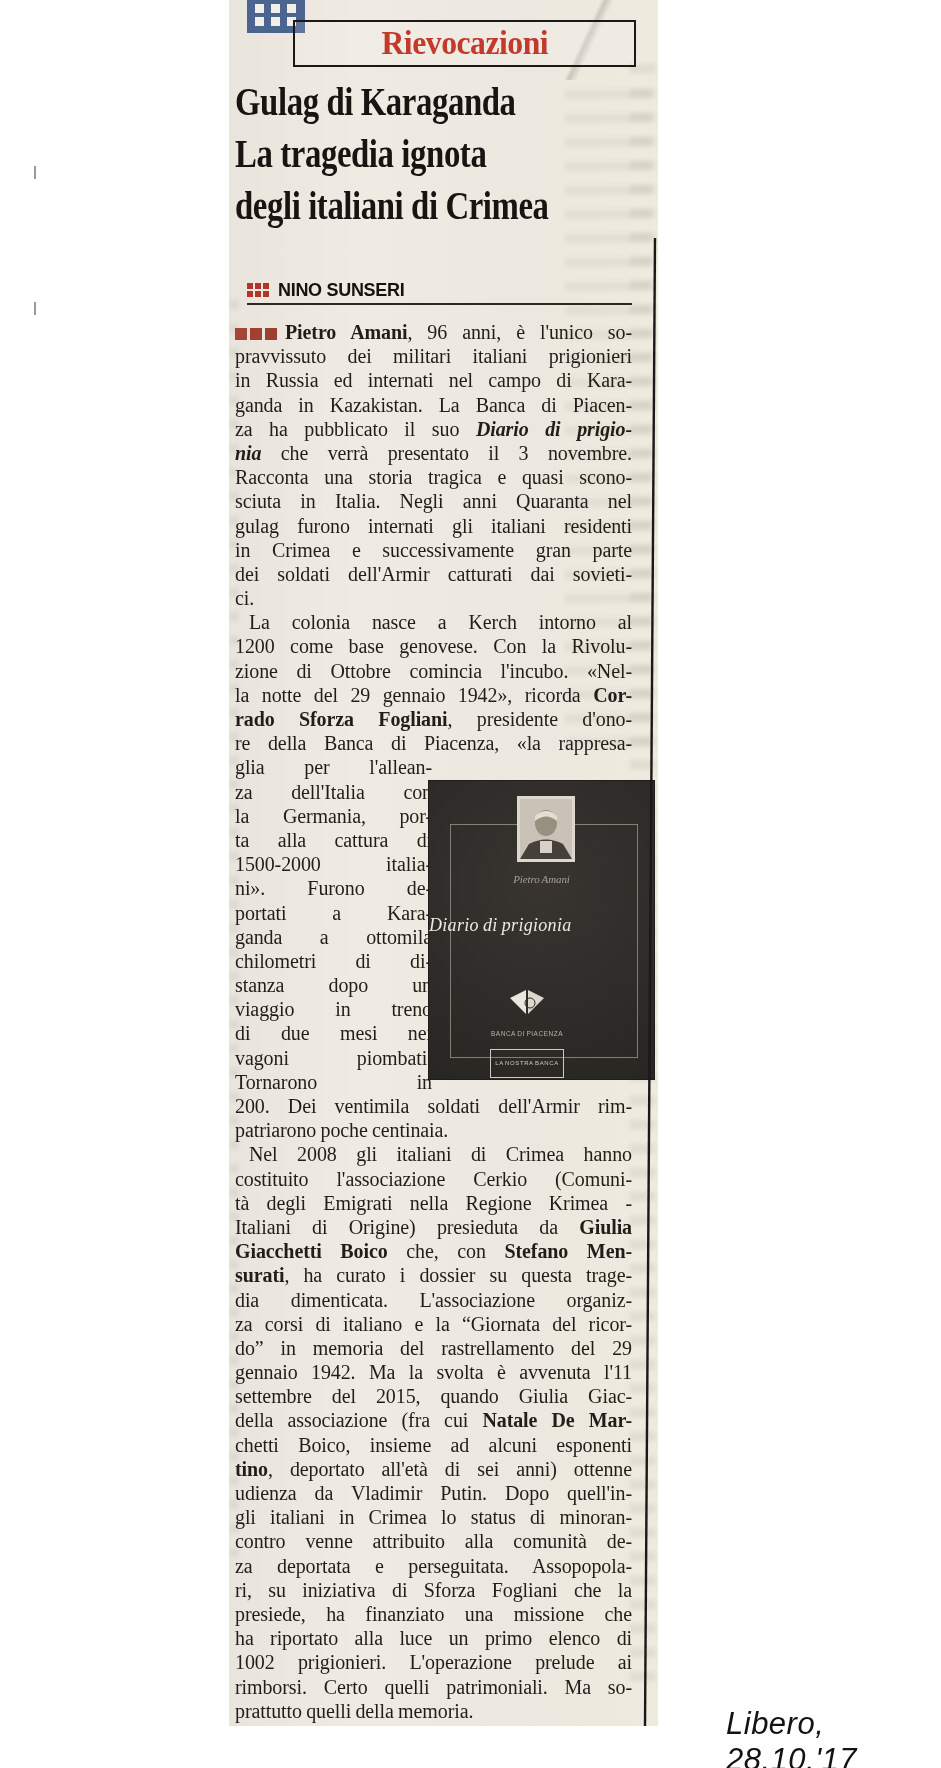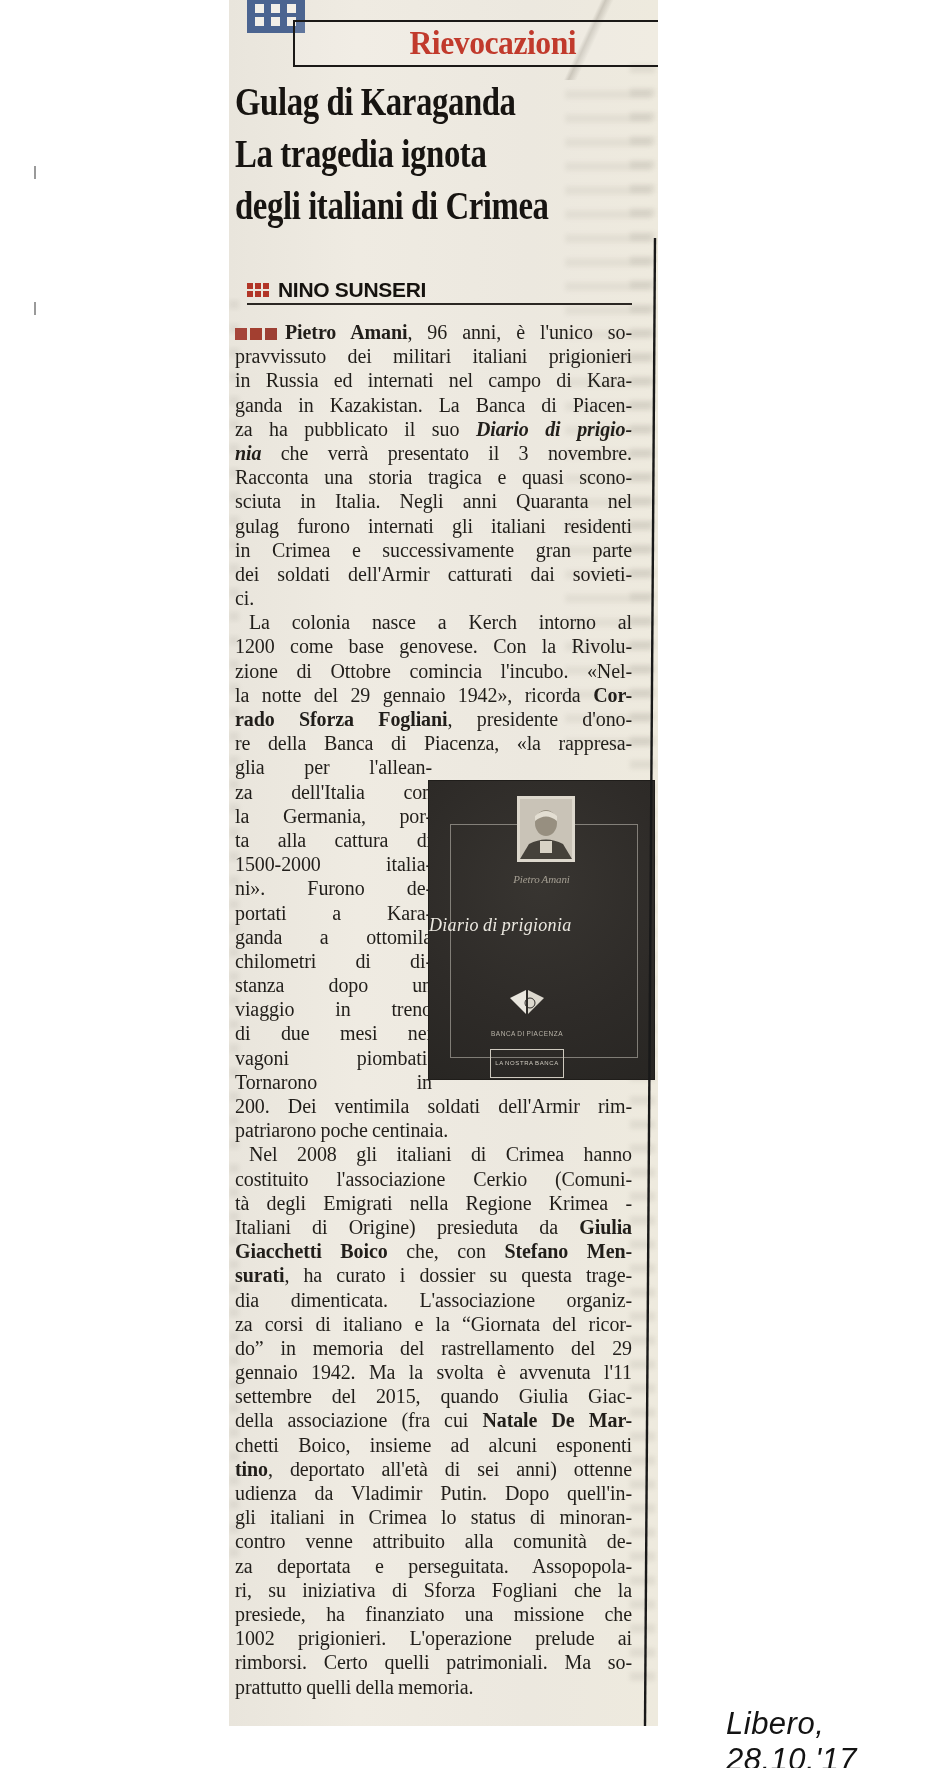--- a/index.html
+++ b/index.html
@@ -17,30 +17,30 @@
   .ghost.gA{left:401px;top:64px;width:25px;height:1630px;}
   .ghost.gB{left:336px;top:90px;width:86px;height:666px;opacity:.38;}
   .ghost.gC{left:0;top:300px;width:10px;height:1260px;opacity:.45;}
   .edge-line{position:absolute;left:410px;top:238px;width:20px;height:1488px;}
 
   
   .section-logo{position:absolute;left:18px;top:0;width:58px;height:33px;background:var(--icon-blue,#4b6490);}
   .section-logo .dots{position:absolute;left:8px;top:4px;display:grid;grid-template-columns:repeat(3,9px);grid-auto-rows:9px;gap:4px 7px;}
   .section-logo .dots i{background:#f2efe8;display:block;}
   .section-box{position:absolute;left:64px;top:20px;width:339px;height:43px;border:2px solid #1b1917;
-               display:flex;align-items:center;justify-content:center;background:rgba(255,255,255,.12);padding-left:28px;}
+               display:flex;align-items:center;justify-content:center;background:rgba(255,255,255,.12);}
   .section-title{font-family:"Liberation Serif",serif;font-weight:700;font-size:33px;color:var(--section-red,#c13a2c);
                  letter-spacing:-0.5px;transform:scaleX(.96);}
   .headline{position:absolute;left:6px;top:76px;width:410px;}
   .headline div{font-weight:700;font-size:40px;line-height:52px;white-space:nowrap;color:#171411;
                 transform:scaleX(.82);transform-origin:0 50%;letter-spacing:-0.5px;}
   .byline{position:absolute;left:18px;top:278px;height:24px;display:flex;align-items:center;}
   .byline .grid{display:grid;grid-template-columns:repeat(3,6px);grid-auto-rows:6px;gap:2px;margin-right:9px;}
   .byline .grid i{background:#b23527;display:block;}
-  .byline .author{font-family:"Liberation Sans",sans-serif;font-weight:700;font-size:21px;letter-spacing:-0.3px;color:#16130f;}
+  .byline .author{font-family:"Liberation Sans",sans-serif;font-weight:700;font-size:18px;letter-spacing:-0.3px;color:#16130f;}
   .byline-rule{position:absolute;left:18px;top:303px;width:385px;height:2px;background:#2b2723;}
 
   
   .body-text{position:absolute;left:6px;top:320px;width:397px;font-size:20px;line-height:24.2px;
              color:var(--ink,#211e1a);word-spacing:-0.6px;letter-spacing:-0.1px;}
   .ln{text-align:justify;text-align-last:justify;height:24.2px;overflow:hidden;}
   .ln.last{text-align-last:left;}
   .ln.ind{text-indent:14px;}
   .ln .b{font-weight:700;}
   .ln .i{font-style:italic;}
@@ -184,20 +184,21 @@
           <div class="ln"><span>settembre del 2015, quando Giulia Giac-</span></div>
           <div class="ln"><span>della associazione (fra cui </span><span class="b">Natale De Mar-</span></div>
           <div class="ln"><span>chetti Boico, insieme ad alcuni esponenti</span></div>
           <div class="ln"><span class="b">tino</span><span>, deportato all'età di sei anni) ottenne</span></div>
           <div class="ln"><span>udienza da Vladimir Putin. Dopo quell'in-</span></div>
           <div class="ln"><span>gli italiani in Crimea lo status di minoran-</span></div>
           <div class="ln"><span>contro venne attribuito alla comunità de-</span></div>
           <div class="ln"><span>za deportata e perseguitata. Assopopola-</span></div>
           <div class="ln"><span>ri, su iniziativa di Sforza Fogliani che la</span></div>
           <div class="ln"><span>presiede, ha finanziato una missione che</span></div>
+          <div class="ln"><span>ha riportato alla luce un primo elenco di</span></div>
           <div class="ln"><span>1002 prigionieri. L'operazione prelude ai</span></div>
           <div class="ln"><span>rimborsi. Certo quelli patrimoniali. Ma so-</span></div>
           <div class="ln last"><span>prattutto quelli della memoria.</span></div>
         </div>
 
       <div class="book">
         <div class="inner-border"></div>
         <div class="photo">
           <svg width="52" height="60" viewBox="0 0 52 60">
             <rect x="0" y="0" width="52" height="60" fill="#c9c3b7"></rect>

